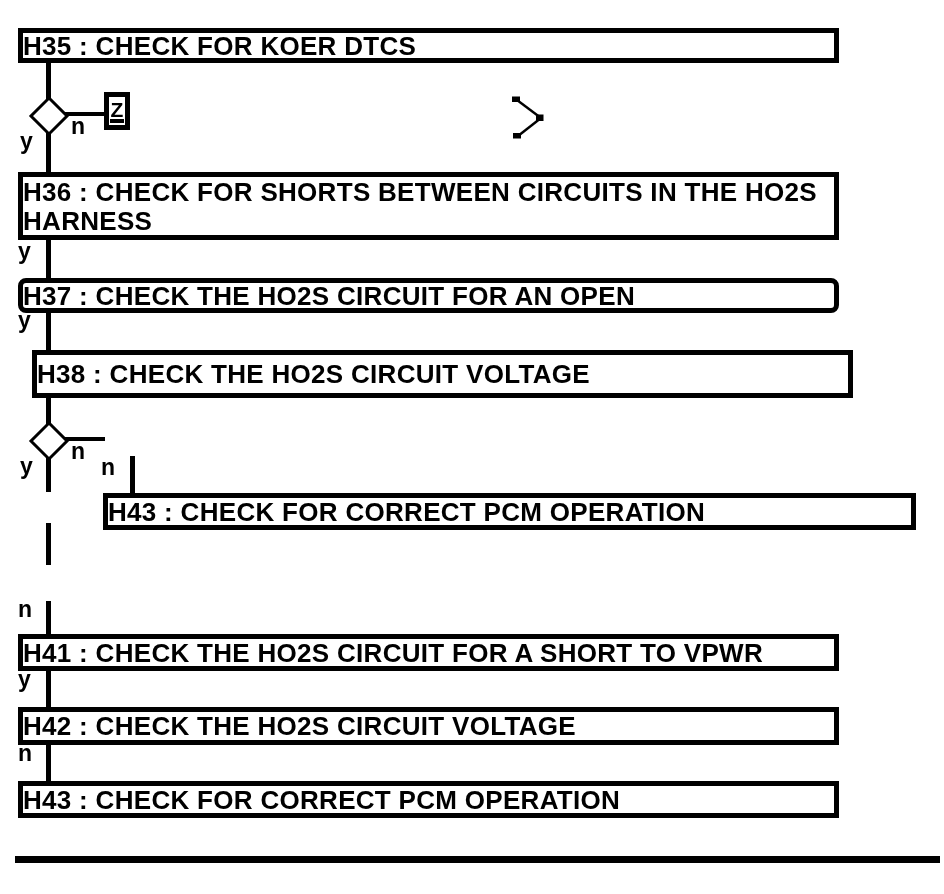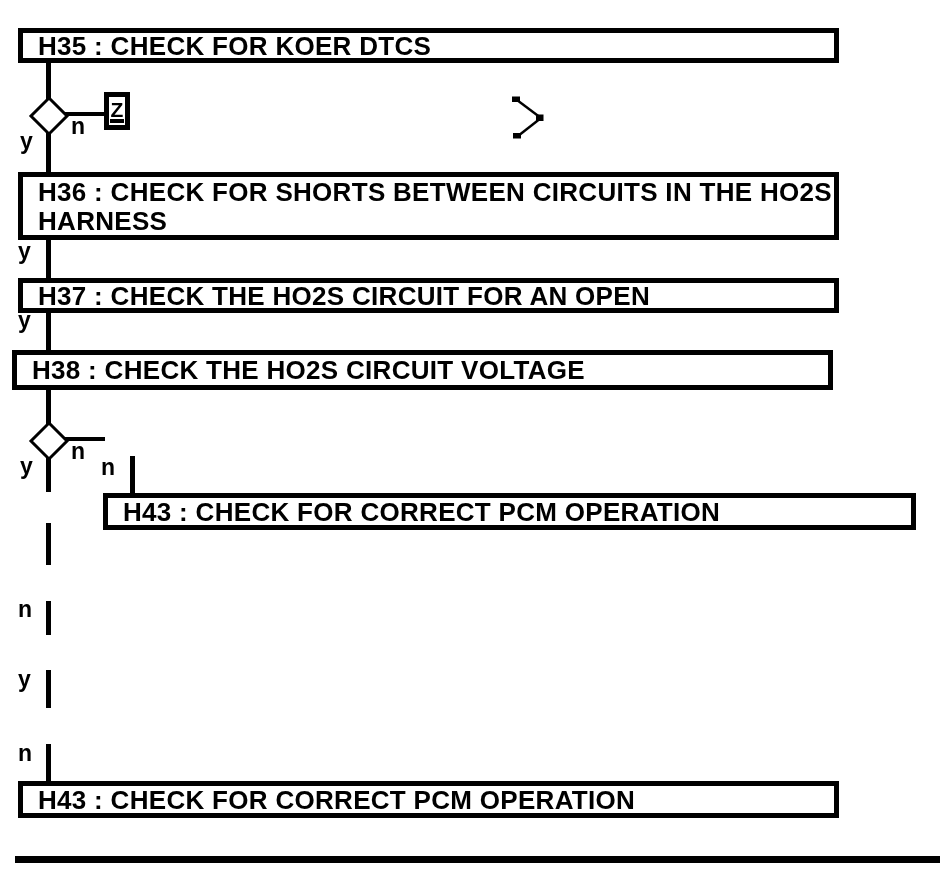--- a/index.html
+++ b/index.html
@@ -3,21 +3,21 @@
 <meta charset="utf-8">
 <style>
   html,body{margin:0;padding:0;background:#ffffff;}
   .canvas{
     position:relative;width:944px;height:894px;background:#ffffff;
     font-family:"Liberation Sans",sans-serif;color:#000;overflow:hidden;
   }
   .node{
     position:absolute;box-sizing:border-box;border:5px solid #000;background:#fff;
     display:flex;align-items:center;font-weight:bold;font-size:26px;
-    letter-spacing:0.3px;padding-left:15px;white-space:nowrap;line-height:26px;
+    letter-spacing:0.3px;padding-left:0;white-space:nowrap;line-height:26px;
   }
   .node.wrap{white-space:normal;line-height:29px;align-items:flex-start;padding-top:1px;}
   .vline{position:absolute;width:5px;background:#000;}
   .hline{position:absolute;height:4px;background:#000;}
   .lbl{position:absolute;font-weight:bold;font-size:23px;line-height:23px;}
   .diamond{position:absolute;}
   .zbox{
     position:absolute;box-sizing:border-box;border:5px solid #000;background:#fff;
     display:flex;align-items:center;justify-content:center;
     font-weight:bold;font-size:21px;
@@ -65,28 +65,34 @@
     <rect x="25" y="21.5" width="7.5" height="6.5" fill="#000"></rect>
     <rect x="2" y="40" width="8" height="5.5" fill="#000"></rect>
   </svg>
 
   <div class="node" style="left:18px;top:28px;width:821px;height:35px;">
     <span>H35 : CHECK FOR KOER DTCS</span>
   </div>
   <div class="node wrap" style="left:18px;top:172px;width:821px;height:68px;">
     <span>H36 : CHECK FOR SHORTS BETWEEN CIRCUITS IN THE HO2S HARNESS</span>
   </div>
-  <div class="node" style="left:18px;top:278px;width:821px;height:35px;">
+  <div class="node" style="left:18px;top:278px;width:821px;height:35px;border-radius:8px;">
     <span>H37 : CHECK THE HO2S CIRCUIT FOR AN OPEN</span>
   </div>
-  <div class="node" style="left:12px;top:350px;width:821px;height:40px;">
+  <div class="node" style="left:32px;top:350px;width:821px;height:48px;">
     <span>H38 : CHECK THE HO2S CIRCUIT VOLTAGE</span>
   </div>
   <div class="node" style="left:103px;top:493px;width:813px;height:37px;">
     <span>H43 : CHECK FOR CORRECT PCM OPERATION</span>
+  </div>
+  <div class="node" style="left:18px;top:634px;width:821px;height:37px;">
+    <span>H41 : CHECK THE HO2S CIRCUIT FOR A SHORT TO VPWR</span>
+  </div>
+  <div class="node" style="left:18px;top:707px;width:821px;height:38px;">
+    <span>H42 : CHECK THE HO2S CIRCUIT VOLTAGE</span>
   </div>
   <div class="node" style="left:18px;top:781px;width:821px;height:37px;">
     <span>H43 : CHECK FOR CORRECT PCM OPERATION</span>
   </div>
 
   <span class="lbl" style="left:20px;top:130px;">y</span>
   <span class="lbl" style="left:71px;top:115px;">n</span>
   <span class="lbl" style="left:18px;top:240px;">y</span>
   <span class="lbl" style="left:18px;top:309px;">y</span>
   <span class="lbl" style="left:71px;top:440px;">n</span>

